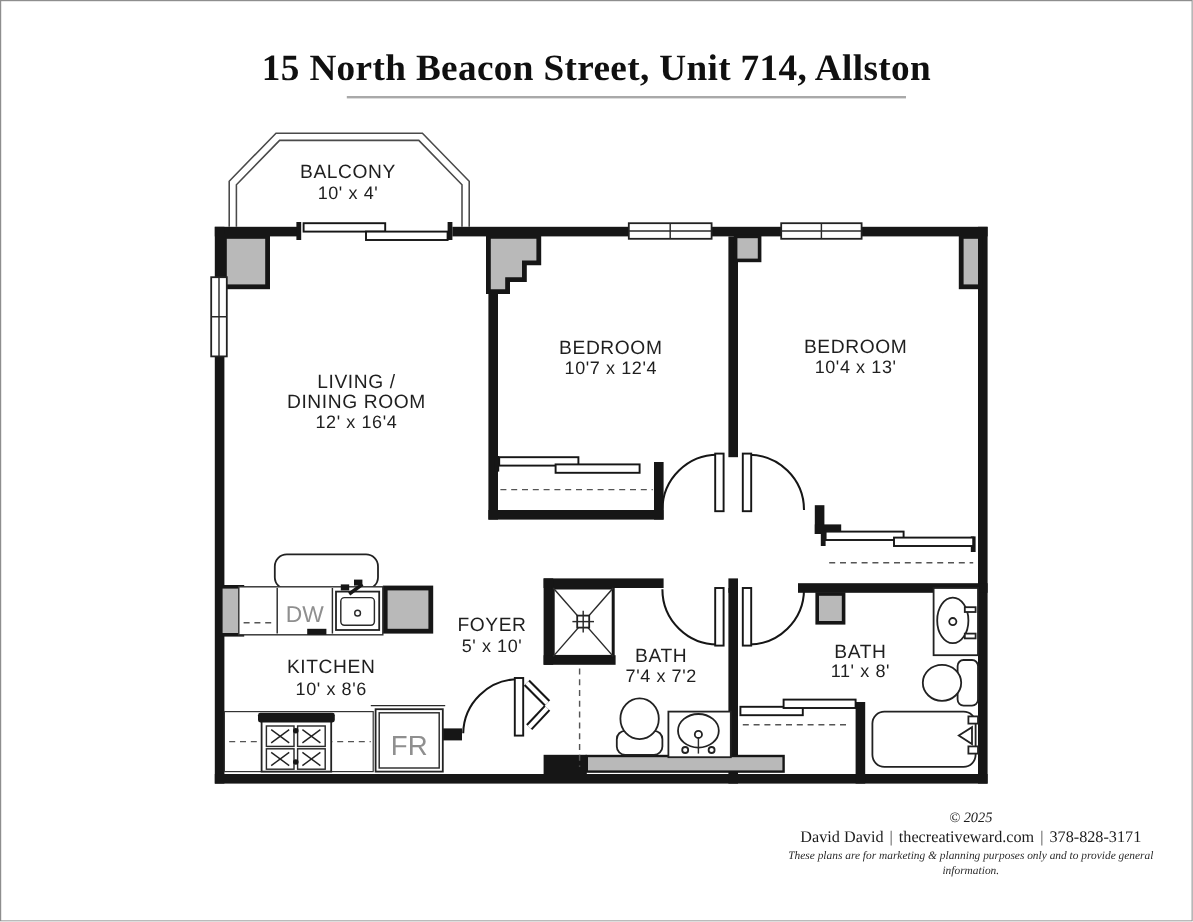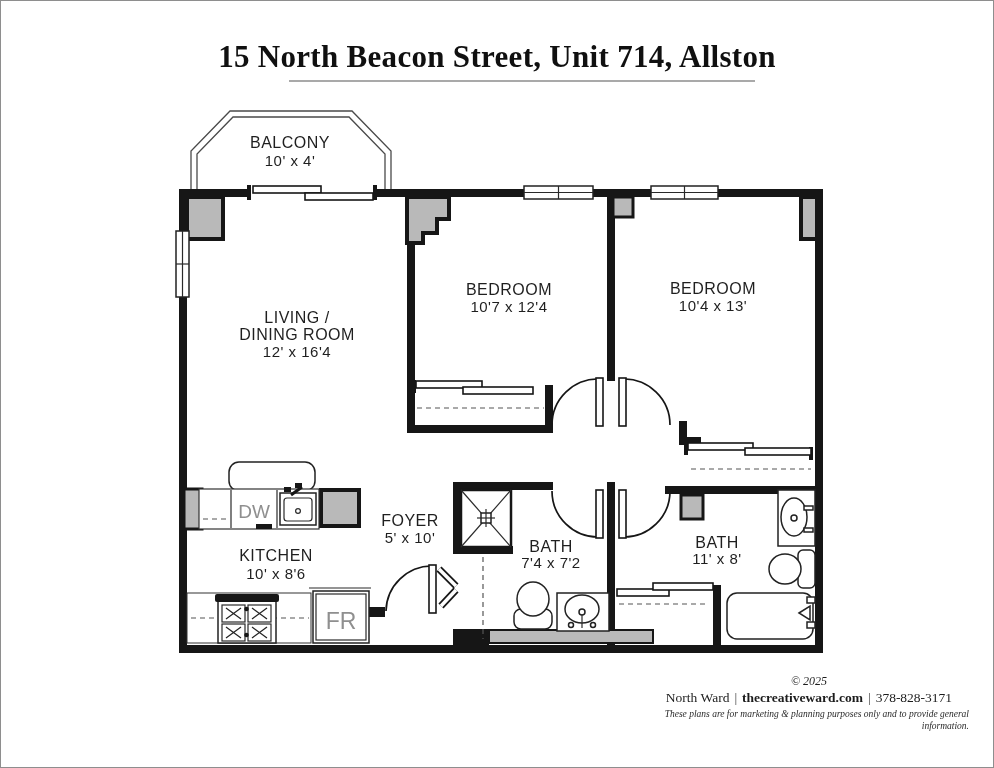--- a/index.html
+++ b/index.html
@@ -26,24 +26,24 @@
   .outline2{fill:none;stroke:#4a4a4a;stroke-width:1.3;}
   .roomname{font-family:"Liberation Sans",sans-serif;font-size:16px;fill:#1f1f1f;
             text-anchor:middle;letter-spacing:.5px;}
   .roomdims{font-family:"Liberation Sans",sans-serif;font-size:15px;fill:#1f1f1f;
             text-anchor:middle;letter-spacing:.5px;}
   .appl{font-family:"Liberation Sans",sans-serif;fill:#8f8f8f;text-anchor:middle;}
 
   .footer{position:absolute;top:673px;right:24px;width:320px;text-align:center;color:#1c1c1c;}
   .f-copy{font-size:12px;font-style:italic;}
   .f-credit{font-size:13.5px;margin-top:1px;white-space:nowrap;}
-  .f-credit .site{font-weight:bold;}
+  .f-credit .site{font-weight:normal;}
   .f-sep{padding:0 5px;color:#444;}
   .f-disc{font-size:9.5px;font-style:italic;line-height:1.3;color:#2a2a2a;}
-  .f-disc.first{margin-top:2px;text-align:right;}
+  .f-disc.first{margin-top:2px;}
 </style>
 </head>
 <body>
 
 <div class="page">
 
   <div class="title">15 North Beacon Street, Unit 714, Allston</div>
   <div class="title-underline"></div>
 
   <svg class="plan" width="994" height="768" viewBox="0 0 994 768">
@@ -294,18 +294,18 @@
       <g>
         <text class="roomname" x="716" y="547">BATH</text>
         <text class="roomdims" x="716" y="563">11' x 8'</text>
       </g>
     </g>
   </svg>
 
   <div class="footer">
     <div class="f-copy">© 2025</div>
     <div class="f-credit">
-      <span>North Ward</span><span class="f-sep">|</span><span class="site">thecreativeward.com</span><span class="f-sep">|</span><span>378-828-3171</span>
+      <span>David David</span><span class="f-sep">|</span><span class="site">thecreativeward.com</span><span class="f-sep">|</span><span>378-828-3171</span>
     </div>
     <div class="f-disc first">These plans are for marketing &amp; planning purposes only and to provide general information.</div>
   </div>
 
 </div>
 
 </body></html>

